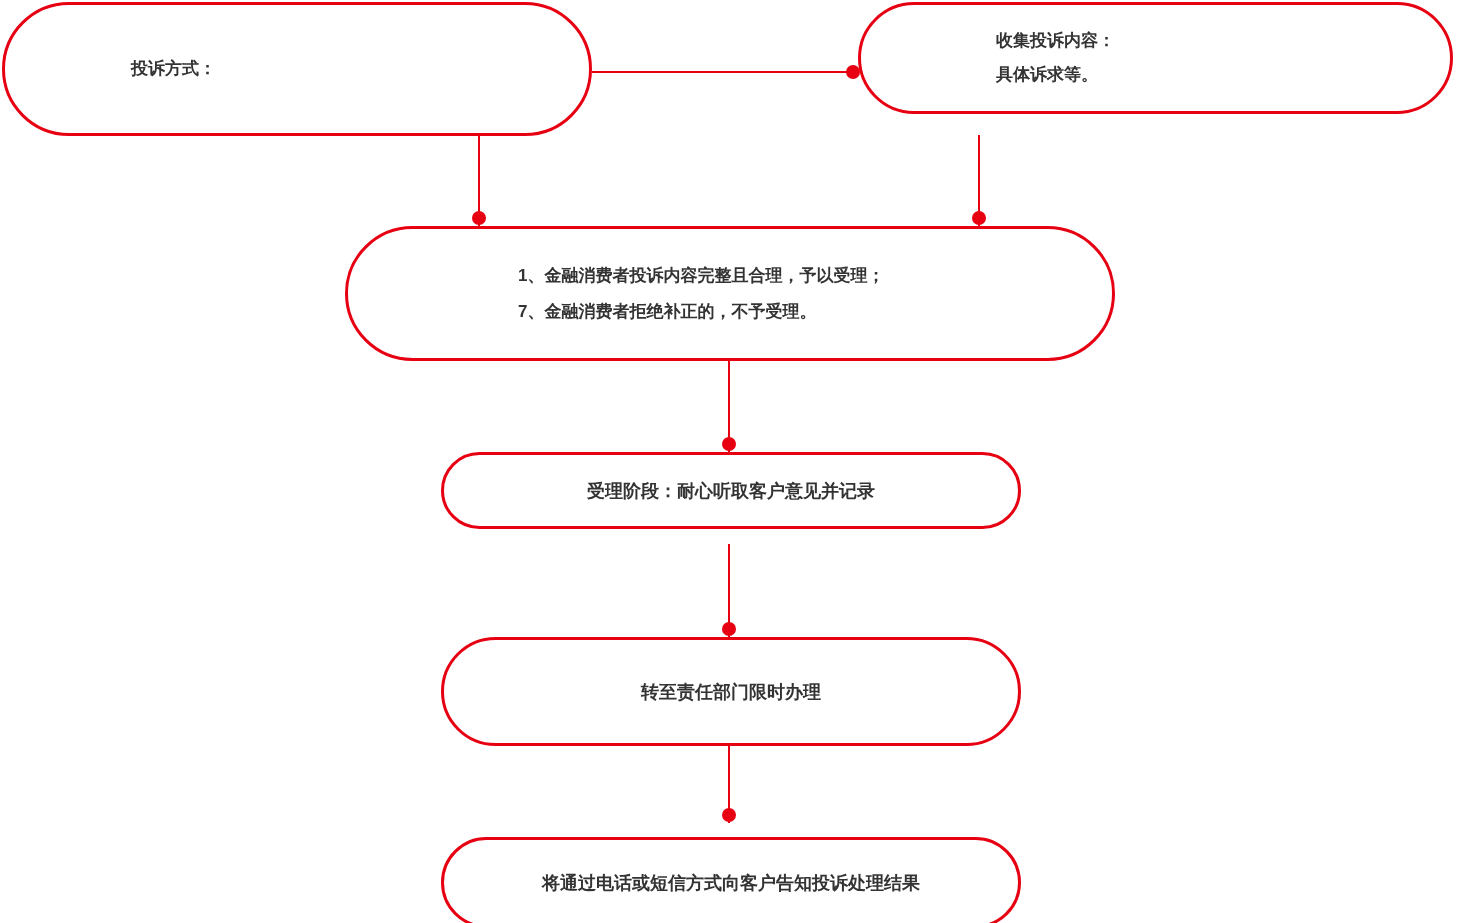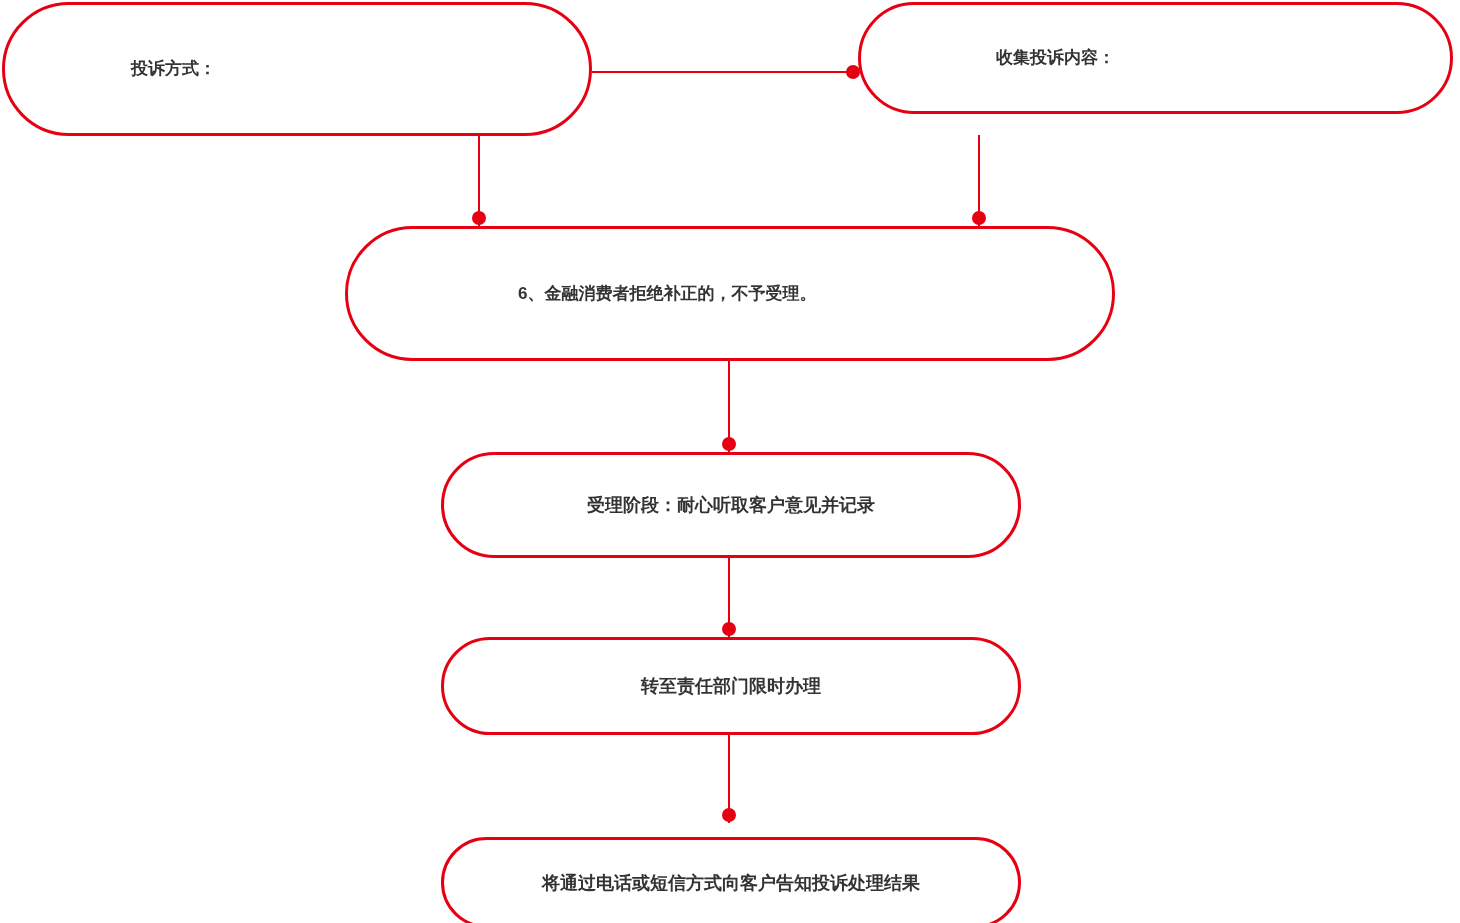--- a/index.html
+++ b/index.html
@@ -40,22 +40,22 @@
     align-items: center;
     text-align: center;
   }
   .node.centered .line { font-size: 18px; }
 
   
   #node-complaint-methods { left: 2px;   top: 2px;   width: 590px; height: 134px; padding-left: 126px; }
   #node-collect-content   { left: 858px; top: 2px;   width: 595px; height: 112px; padding-left: 135px; }
   #node-acceptance-rules  { left: 345px; top: 226px; width: 770px; height: 135px; padding-left: 170px; }
   #node-acceptance-rules .line { line-height: 36px; }
-  #node-acceptance-stage  { left: 441px; top: 452px; width: 580px; height: 106px; }
-  #node-transfer-department { left: 441px; top: 637px; width: 580px; height: 98px; }
+  #node-acceptance-stage  { left: 441px; top: 452px; width: 580px; height: 77px; }
+  #node-transfer-department { left: 441px; top: 637px; width: 580px; height: 109px; }
   #node-notify-result     { left: 441px; top: 823px; width: 580px; height: 91px; margin-top: 14px; }
 
   
   .h-connector {
     position: absolute;
     height: 2px;
     background: var(--accent);
   }
   .v-connector {
     position: absolute;
@@ -100,24 +100,26 @@
   <div class="dot" id="dot-rules-to-stage"></div>
   <div class="dot" id="dot-stage-to-transfer"></div>
   <div class="dot" id="dot-transfer-to-notify"></div>
 
   <div class="node" id="node-complaint-methods">
     <span class="line">投诉方式：</span>
   </div>
 
   <div class="node" id="node-collect-content">
     <span class="line">收集投诉内容：</span>
+    <span class="line">具体诉求等。</span>
   </div>
 
   <div class="node" id="node-acceptance-rules">
-    <span class="line">6、金融消费者拒绝补正的，不予受理。</span>
+    <span class="line">1、金融消费者投诉内容完整且合理，予以受理；</span>
+    <span class="line">7、金融消费者拒绝补正的，不予受理。</span>
   </div>
 
   <div class="node centered" id="node-acceptance-stage">
     <span class="line">受理阶段：耐心听取客户意见并记录</span>
   </div>
 
   <div class="node centered" id="node-transfer-department">
     <span class="line">转至责任部门限时办理</span>
   </div>
 

